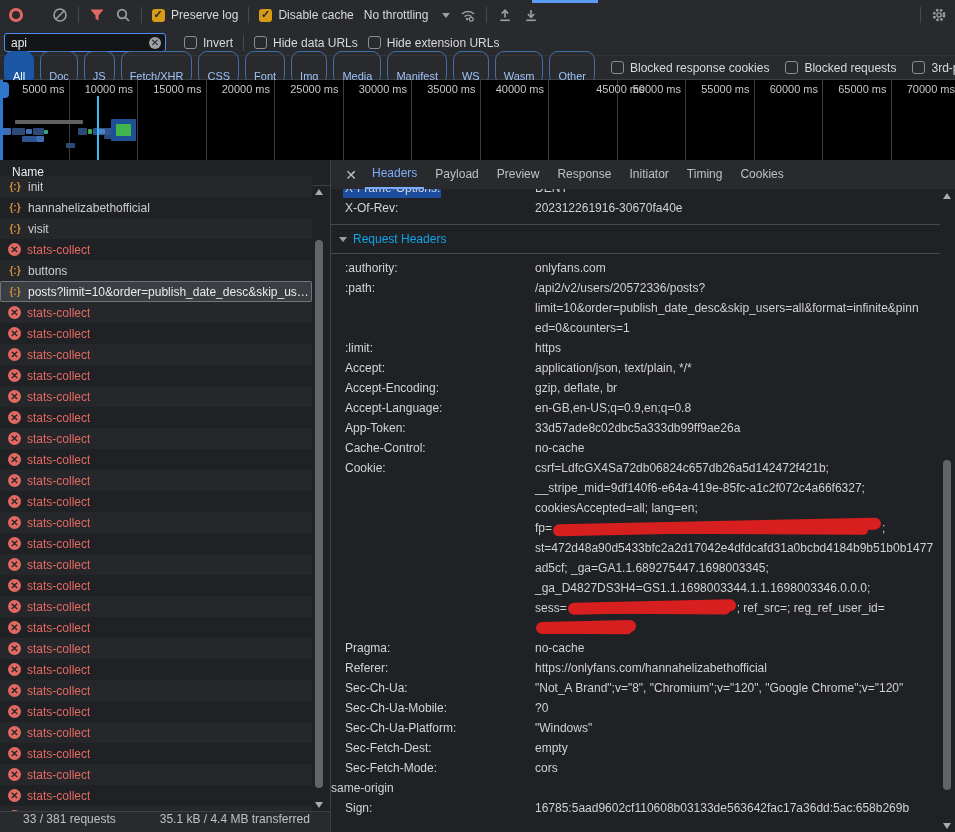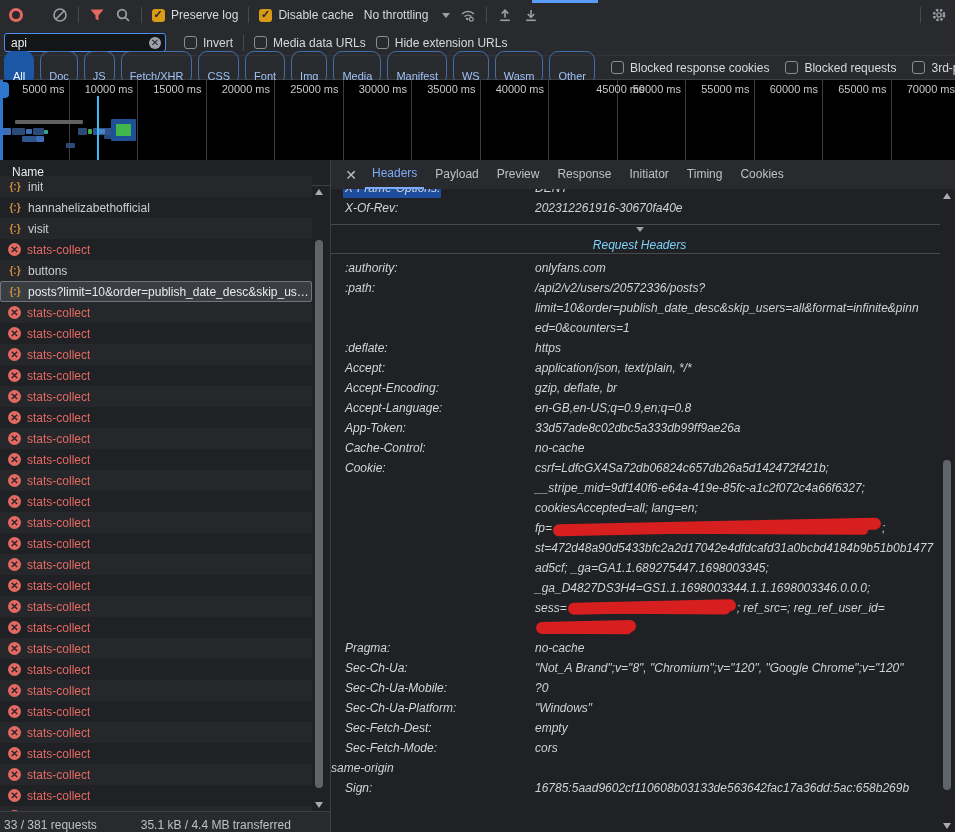--- a/index.html
+++ b/index.html
@@ -44,38 +44,38 @@
   .req.err .rlab{color:#e46962;}
   .req.sel{background:#3a3d41;outline:1px solid #71757a;outline-offset:-1px;border-radius:2px;}
   .req.sel .rlab{color:#e8eaed;}
   .jsonic{color:#cf8e3e;font-weight:bold;font-size:10px;flex:none;width:14px;text-align:center;}
   .erric{width:13px;height:13px;border-radius:50%;background:#e46962;color:#26272a;font-size:10px;font-weight:bold;line-height:13px;text-align:center;flex:none;}
   
   .sbar{position:absolute;width:14px;background:#202124;}
   .sthumb{position:absolute;left:3px;width:8px;background:#616468;border-radius:4px;}
   .tri-up{position:absolute;left:3px;width:0;height:0;border-left:4px solid transparent;border-right:4px solid transparent;border-bottom:6px solid #a8abaf;}
   .tri-down{position:absolute;left:3px;width:0;height:0;border-left:4px solid transparent;border-right:4px solid transparent;border-top:6px solid #a8abaf;}
-  #statusbar{left:0;top:811px;width:331px;height:21px;background:#292a2d;border-top:1px solid #3c4043;display:flex;align-items:flex-end;gap:22px;padding-left:4px;box-sizing:border-box;color:#bdc1c6;white-space:nowrap;}
+  #statusbar{left:0;top:811px;width:331px;height:21px;background:#292a2d;border-top:1px solid #3c4043;display:flex;align-items:flex-start;gap:22px;padding-left:23px;box-sizing:border-box;color:#bdc1c6;white-space:nowrap;}
   .stsep{width:1px;height:14px;background:#47494d;}
   #vdivider{left:330px;top:160px;width:1px;height:672px;background:#3c4043;}
   
   #rightpanel{left:331px;top:160px;width:624px;height:672px;background:#202124;overflow:hidden;}
   #tabbar{height:29px;background:#292a2d;display:flex;align-items:center;gap:4px;padding-left:10px;box-sizing:border-box;}
   .tab{padding:0 7px;height:29px;line-height:29px;color:#bdc1c6;flex:none;box-sizing:border-box;}
   .tab.active{color:#7cacf8;border-bottom:2px solid #7cacf8;line-height:27px;}
   #closex{color:#bdc1c6;font-size:14px;width:20px;text-align:center;flex:none;}
-  #detail{position:absolute;left:0;top:29px;right:15px;bottom:0;overflow:hidden;font-style:italic;}
+  #detail{position:absolute;left:0;top:29px;right:15px;bottom:0;overflow:hidden;}
   .hrow{display:flex;line-height:20px;}
   .hname{width:190px;padding-left:14px;flex:none;color:#d2d5d9;}
   .hval{flex:1;color:#cfd1d4;word-break:break-all;}
   #cutrow{height:9px;overflow:hidden;}
   #cutrow .hrow{margin-top:-11px;}
   #cutrow .hname{background:linear-gradient(90deg,transparent 0 12px,#1d4d9e 12px 110px,transparent 110px);}
   .divline{height:1px;background:#47494d;margin:2px 0;}
-  #sectionrow{height:24px;display:flex;align-items:center;gap:6px;padding-left:8px;color:#7dd3fc;flex-direction:column;}
+  #sectionrow{height:24px;display:flex;align-items:center;gap:6px;padding-left:8px;color:#0ea5e9;}
   .tri-sec{width:0;height:0;border-left:4px solid transparent;border-right:4px solid transparent;border-top:5px solid #9aa0a6;}
   .redact{position:relative;display:inline-block;height:12px;background:#d81f1f;border-radius:6px;vertical-align:-1px;transform:rotate(-1.2deg);margin:0 1px;}
   .redact::after{content:"";position:absolute;left:4%;top:4px;width:92%;height:9px;background:#d81f1f;border-radius:5px;transform:rotate(1.5deg);}
 </style>
 </head>
 <body>
 
 <div id="root">
 
   <div id="toolbar" class="abs">
@@ -140,21 +140,21 @@
       <span class="txt">api</span>
       <span class="clear-x">✕</span>
     </div>
     <div class="cbwrap" style="margin-left:8px">
       <div class="cb un"></div>
       <span class="lbl">Invert</span>
     </div>
     <div class="tbsep"></div>
     <div class="cbwrap">
       <div class="cb un"></div>
-      <span class="lbl">Media data URLs</span>
+      <span class="lbl">Hide data URLs</span>
     </div>
     <div class="cbwrap">
       <div class="cb un"></div>
       <span class="lbl">Hide extension URLs</span>
     </div>
   </div>
 
   <div id="chipbar" class="abs">
       <span class="chip active">All</span>
       <span class="chip">Doc</span>
@@ -420,21 +420,21 @@
           </div>
           <div class="hrow">
             <span class="hname">:path:</span>
             <span class="hval">
               <div>/api2/v2/users/20572336/posts?</div>
               <div>limit=10&amp;order=publish_date_desc&amp;skip_users=all&amp;format=infinite&amp;pinn</div>
               <div>ed=0&amp;counters=1</div>
             </span>
           </div>
           <div class="hrow">
-            <span class="hname">:deflate:</span>
+            <span class="hname">:limit:</span>
             <span class="hval">
               <div>https</div>
             </span>
           </div>
           <div class="hrow">
             <span class="hname">Accept:</span>
             <span class="hval">
               <div>application/json, text/plain, */*</div>
             </span>
           </div>
@@ -475,20 +475,26 @@
               <div>sess=<span class="redact" style="width: 168px;"></span>; ref_src=; reg_ref_user_id=<span class="redact" style="width: 100px;"></span></div>
             </span>
           </div>
           <div class="hrow">
             <span class="hname">Pragma:</span>
             <span class="hval">
               <div>no-cache</div>
             </span>
           </div>
           <div class="hrow">
+            <span class="hname">Referer:</span>
+            <span class="hval">
+              <div>https://onlyfans.com/hannahelizabethofficial</div>
+            </span>
+          </div>
+          <div class="hrow">
             <span class="hname">Sec-Ch-Ua:</span>
             <span class="hval">
               <div>"Not_A Brand";v="8", "Chromium";v="120", "Google Chrome";v="120"</div>
             </span>
           </div>
           <div class="hrow">
             <span class="hname">Sec-Ch-Ua-Mobile:</span>
             <span class="hval">
               <div>?0</div>
             </span>

